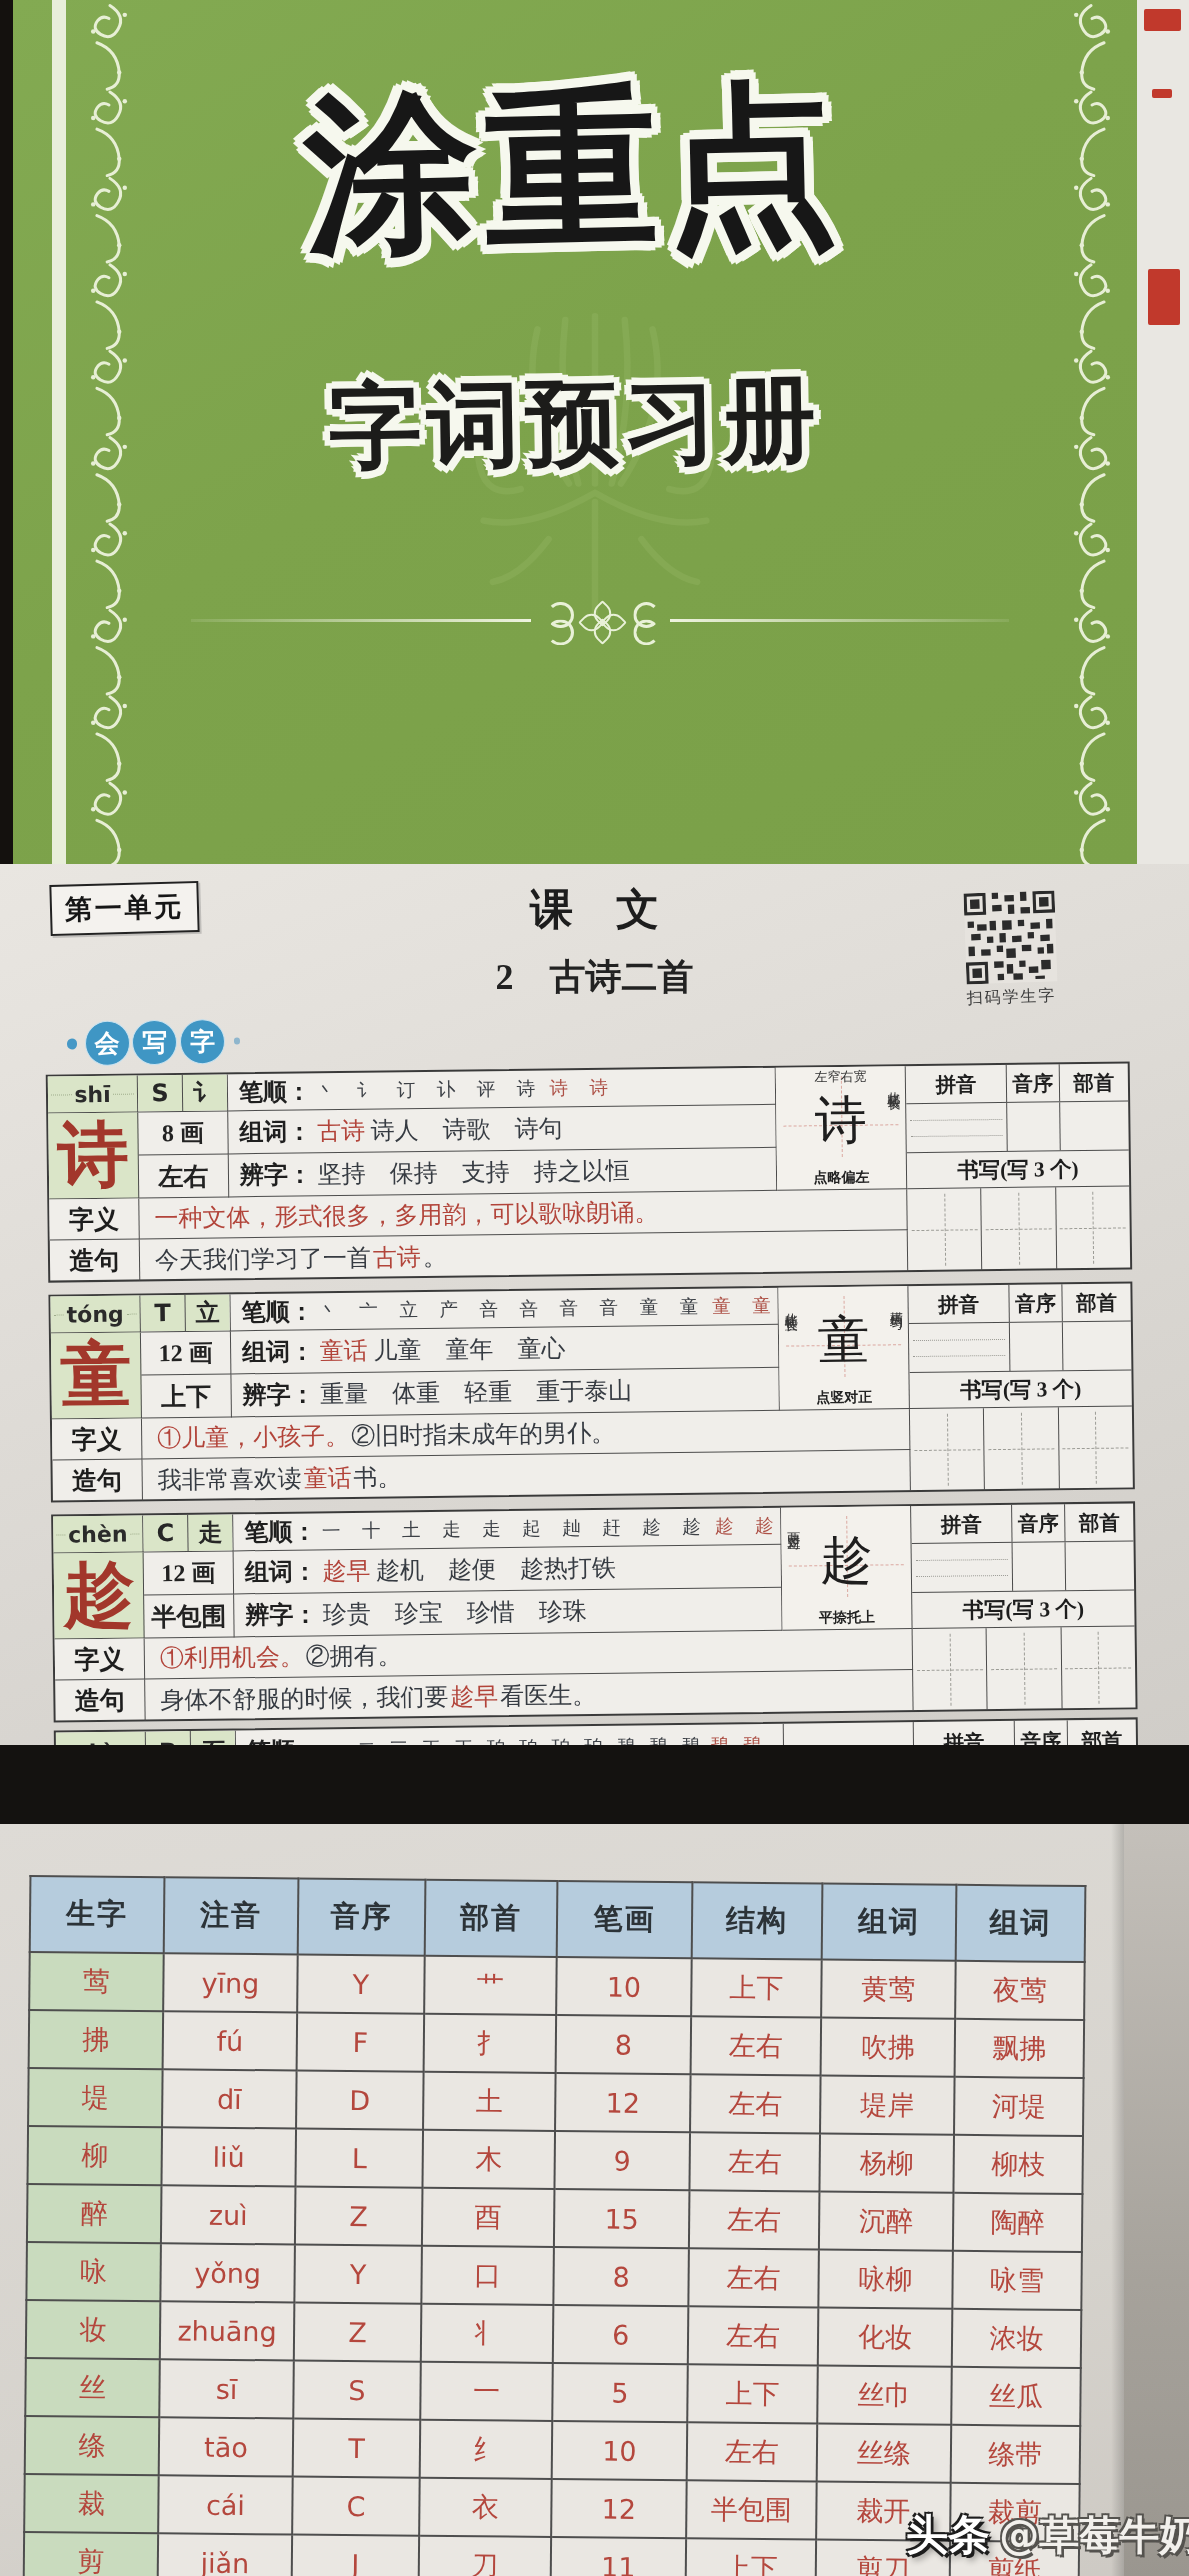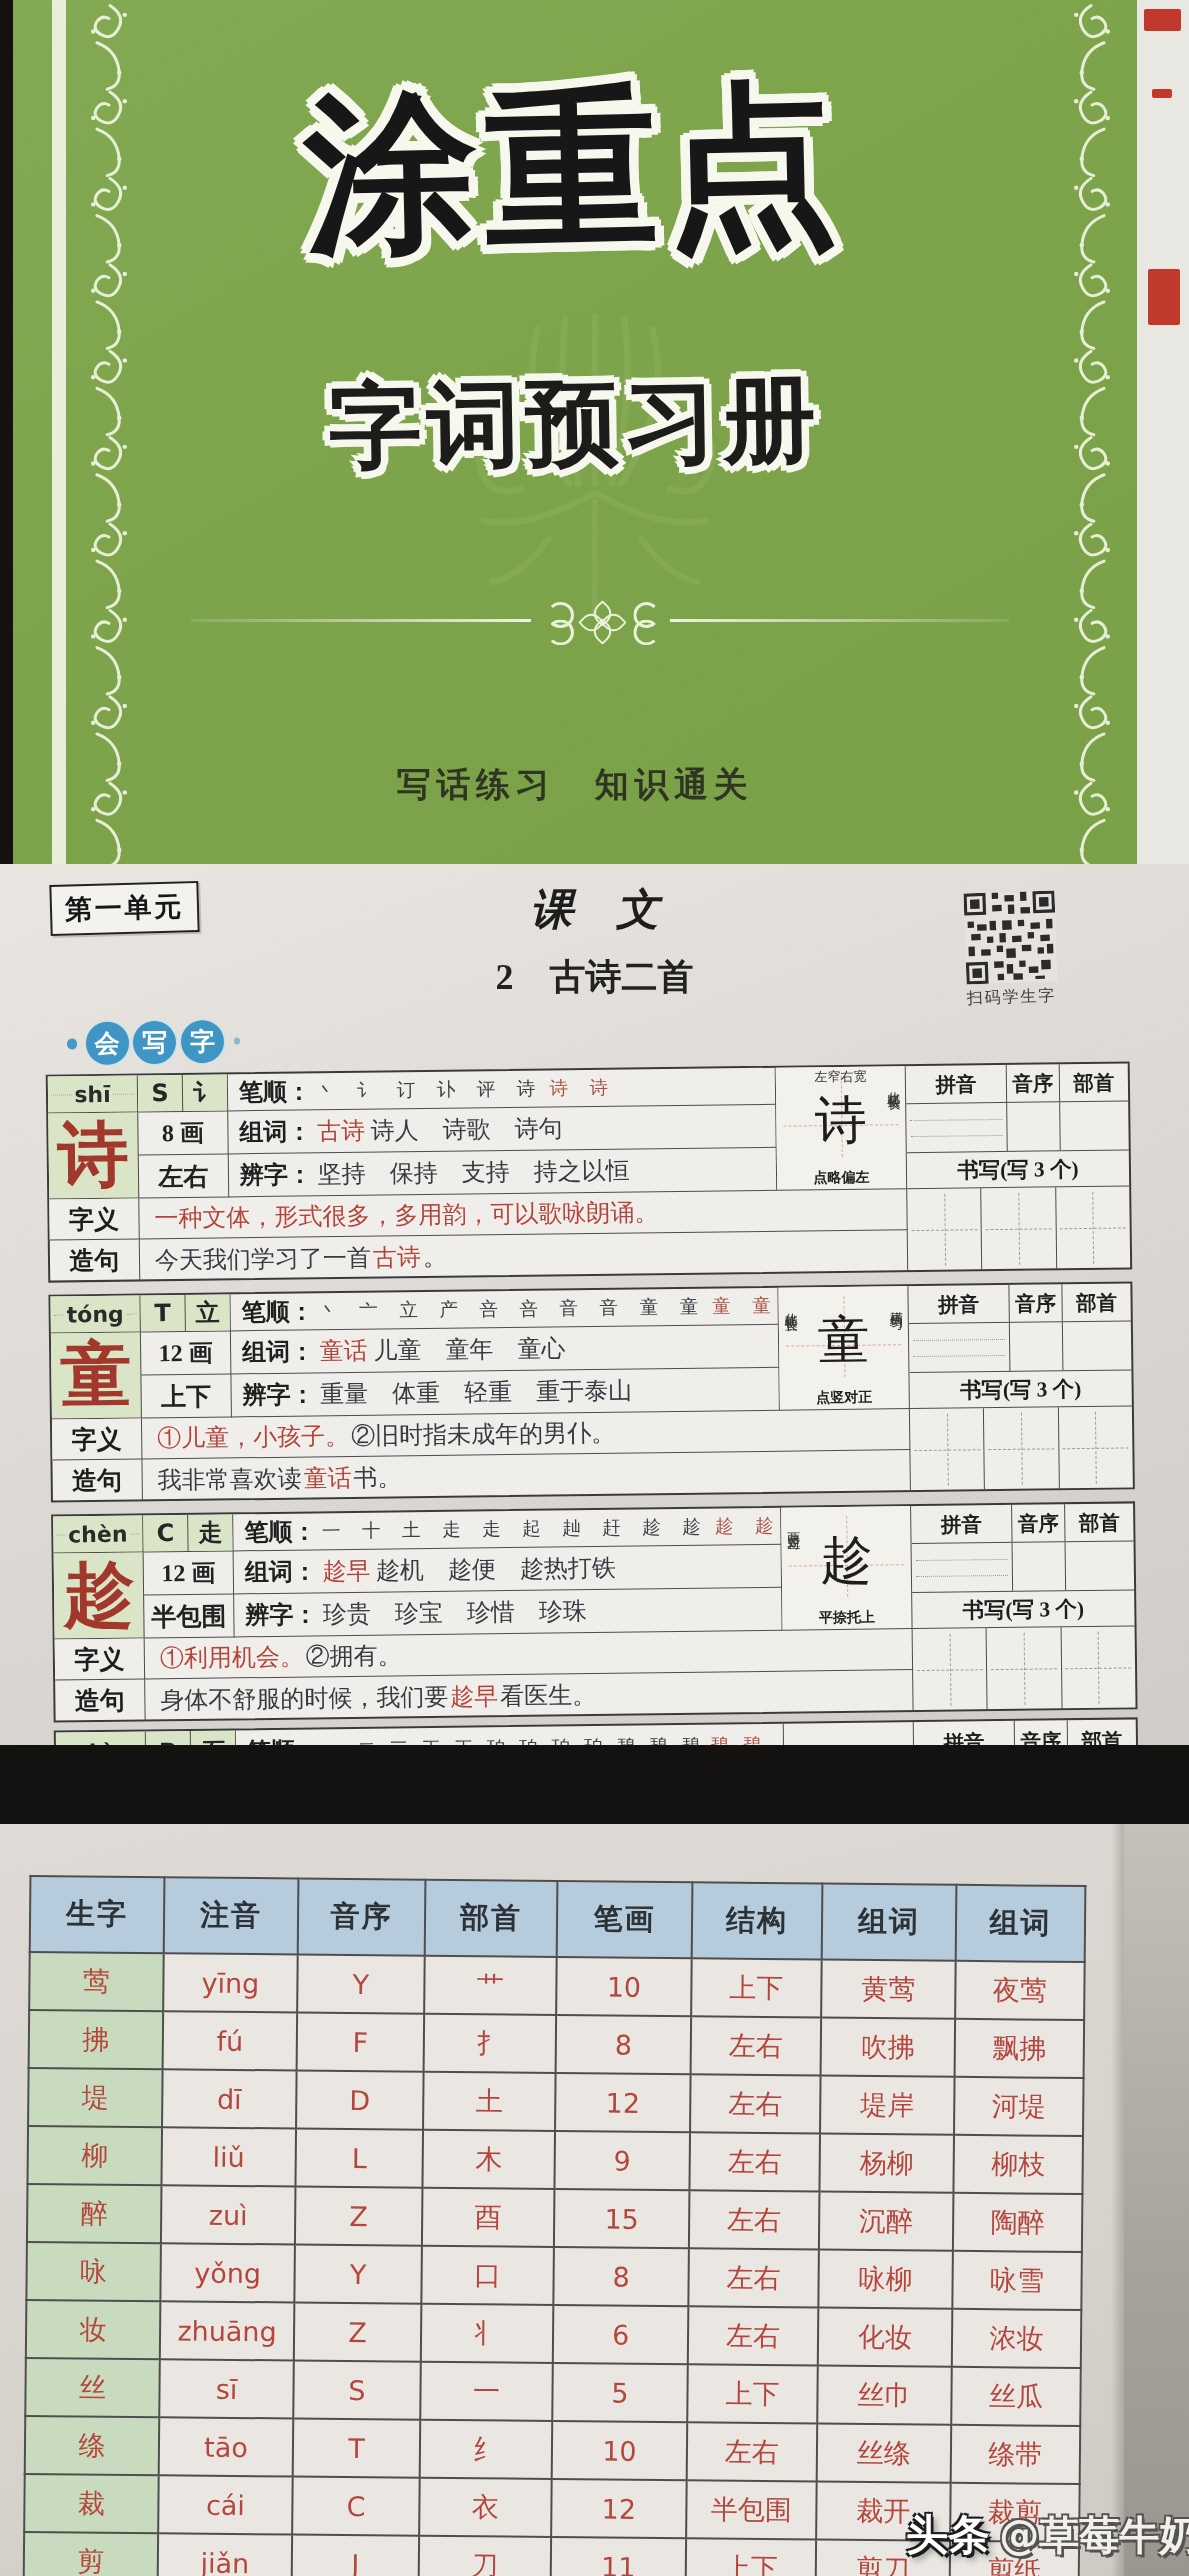--- a/index.html
+++ b/index.html
@@ -38,21 +38,21 @@
     font-weight:bold;font-size:34px;color:#2e3520;letter-spacing:5.6px;}
   .feat1{top:695px;} .feat2{top:762px;}
 
   
   .sec-lesson{position:absolute;left:0;top:864px;width:1189px;height:881px;overflow:hidden;
     background:linear-gradient(160deg,#e9e6e1 0%,#dbd8d3 55%,#d0cdc8 100%);}
   .unit-badge{position:absolute;left:50px;top:18.6px;padding:4.6px 13px 6.5px;border:2.8px solid #222;
     background:#f4f2ee;font-size:27px;font-weight:bold;letter-spacing:2.8px;color:#161616;
     transform:rotate(-1.6deg);box-shadow:1.9px 1.9px 0 rgba(120,120,120,.35);}
   .sec-title{position:absolute;left:0;top:16.7px;width:1189px;text-align:center;font-size:43px;
-    font-weight:bold;color:#1d1d1d;font-style:italic;}
+    font-weight:bold;color:#1d1d1d;}
   .lesson-title{position:absolute;left:0;top:89px;width:1189px;text-align:center;font-size:36px;
     font-weight:bold;color:#222;}
   .qr{position:absolute;left:965px;top:28px;width:91px;height:91px;transform:rotate(-2deg);}
   .qr-cap{position:absolute;left:942px;top:123px;width:139px;text-align:center;font-size:16px;
     color:#3c3c3c;transform:rotate(-2deg);letter-spacing:1.9px;}
   .hz-badge{position:absolute;left:67px;top:156px;display:flex;align-items:center;gap:2.8px;transform:rotate(-1deg);}
   .hz-dot{width:10.2px;height:10.2px;border-radius:50%;background:#4698c6;margin-right:4.6px;}
   .hz-dot.sm{width:6.5px;height:6.5px;background:#8fb6cd;margin:0 0 0 5.6px;}
   .hz-c{width:43px;height:43px;border-radius:50%;background:#3f96c4;border:1.9px solid #c9e2ef;
     color:#fff;font-size:25px;font-weight:bold;display:flex;align-items:center;justify-content:center;
@@ -214,21 +214,20 @@
       <div class="curl" style="left:102px;top:0;transform:scaleX(-1);"></div>
         <div class="curl" style="left:102px;top:16.7px;transform:scale(-1,-1);"></div>
       <div class="petal" style="left:62px;top:1.9px;"></div>
         <div class="petal" style="left:62px;top:20.4px;transform:rotate(225deg);"></div>
       <div class="petal" style="left:51px;top:11px;transform:rotate(135deg);"></div>
         <div class="petal" style="left:73px;top:11px;transform:rotate(-45deg);"></div>
     </div>
     <div class="dl r"></div>
   </div>
 
-  <div class="feat feat2">写话练习　知识通关</div>
 </div>
 
 <div class="sec-lesson">
   <div class="unit-badge">第一单元</div>
   <div class="sec-title">课　文</div>
   <div class="lesson-title">2　古诗二首</div>
 
   <svg class="qr" viewBox="0 0 29 29" xmlns="http://www.w3.org/2000/svg">
     <rect x="0" y="0" width="29" height="29" fill="#e6e3de"></rect>
     <g fill="#2b2b2b">

